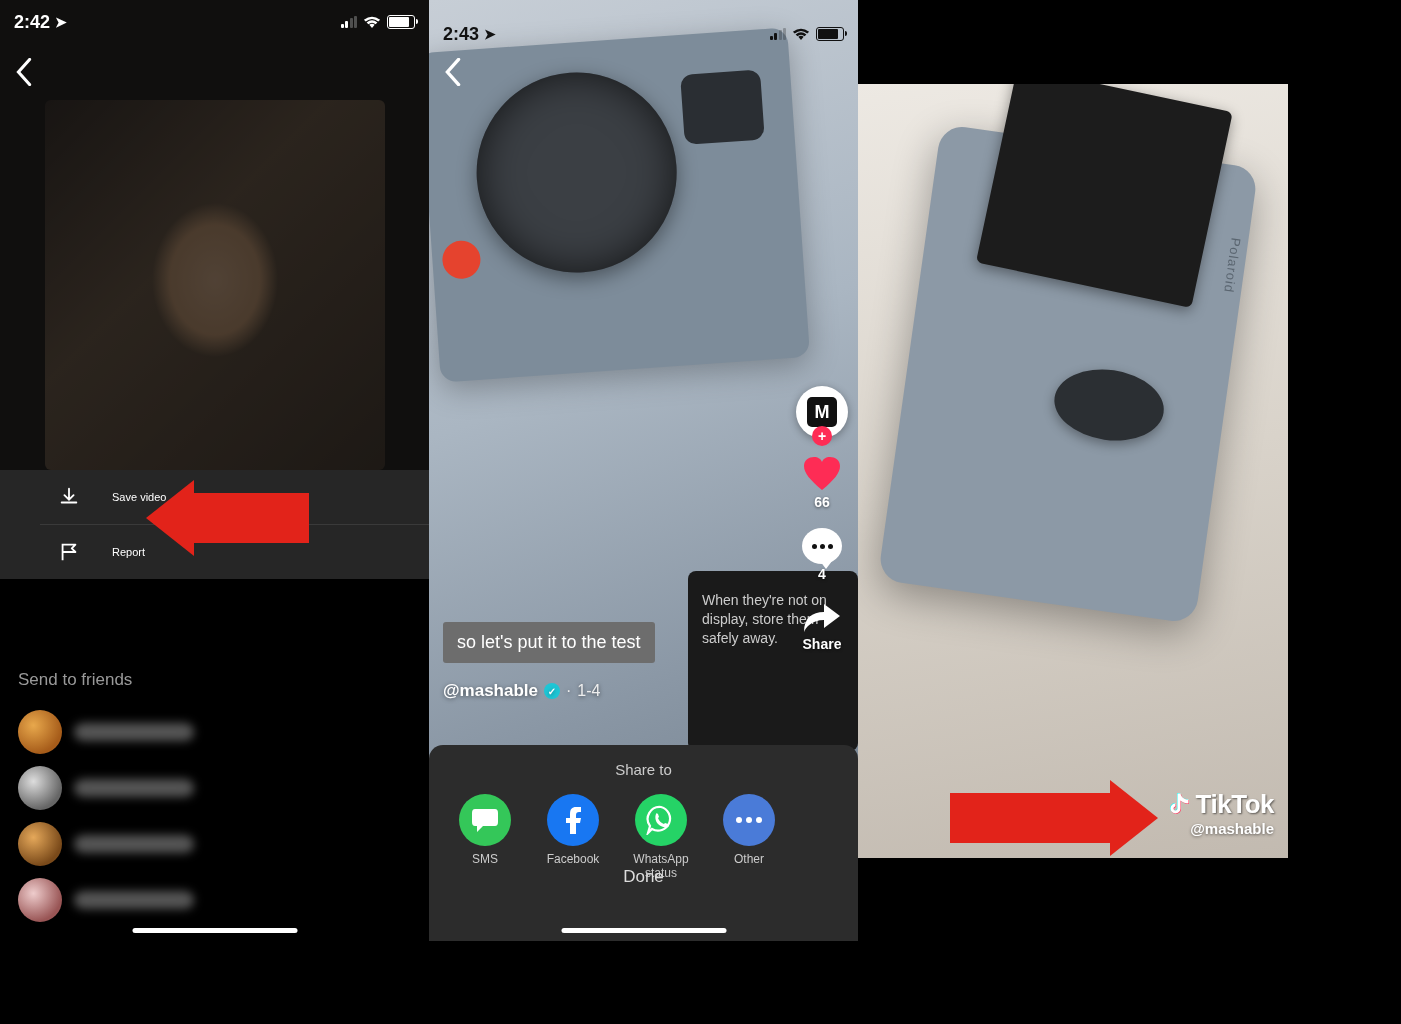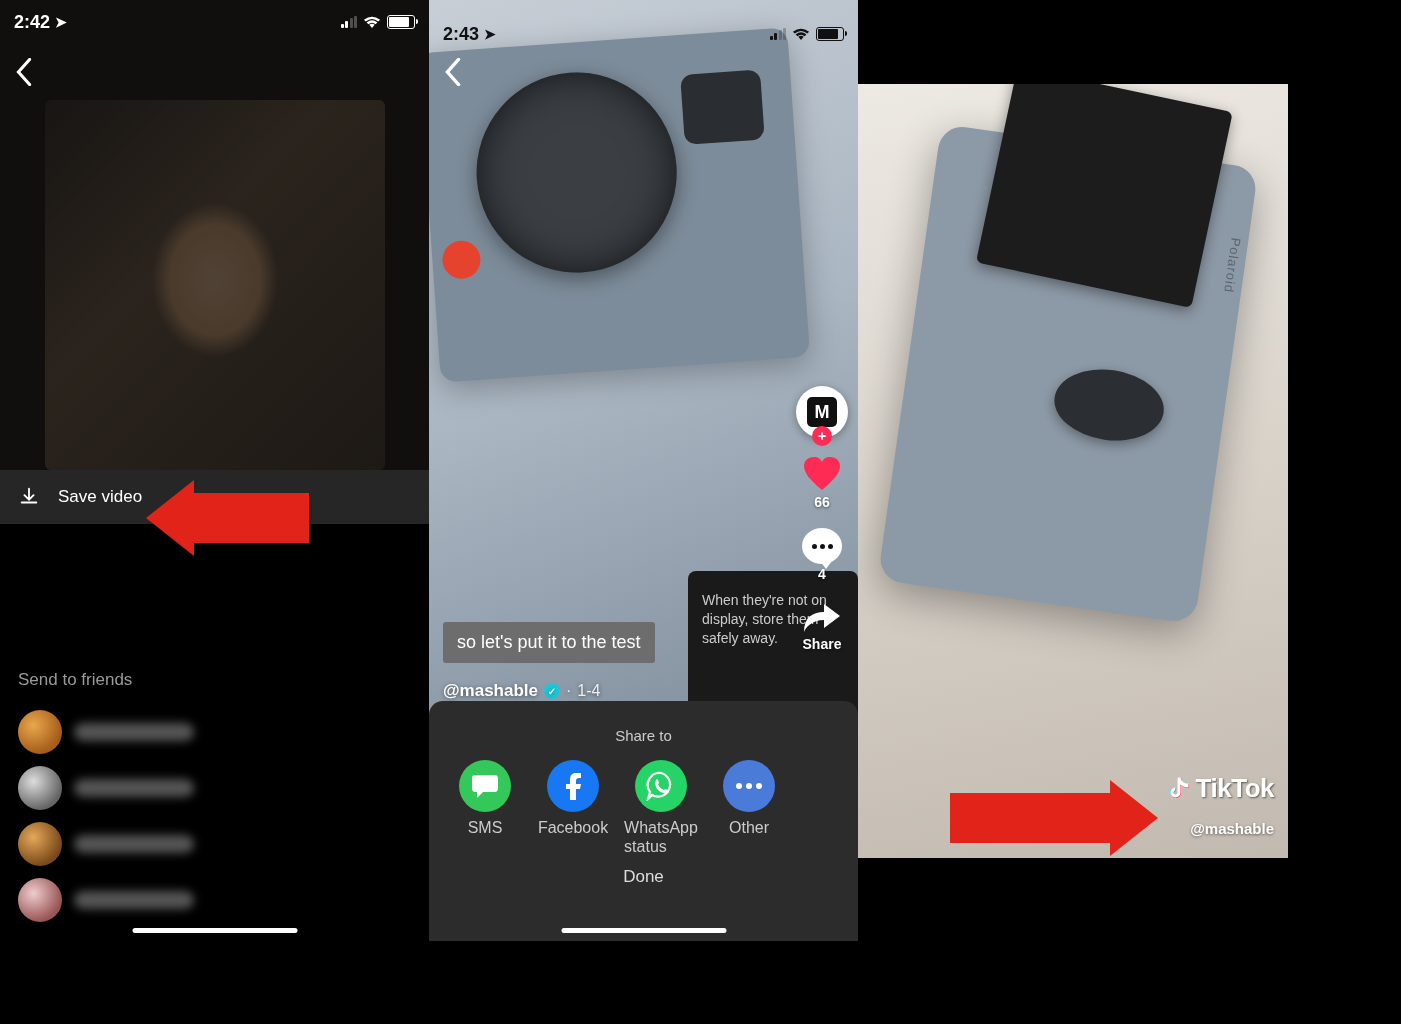--- a/index.html
+++ b/index.html
@@ -31,21 +31,21 @@
 
 
 .back-chevron { position:absolute; top:58px; left:14px; z-index:50; width:20px; height:28px; }
 
 
 .p1-video { position:absolute; top:0; left:0; right:0; height:470px; background:#2a2623; }
 .p1-face { position:absolute; left:45px; top:100px; width:340px; height:370px; background:linear-gradient(135deg,#3d3530 0%,#6b5a4a 40%,#4a3f35 100%); border-radius:6px; overflow:hidden; }
 .p1-face::after{content:"";position:absolute;left:50%;top:55%;width:200px;height:240px;transform:translate(-50%,-50%);background:radial-gradient(ellipse 90px 110px at 50% 40%,#c9a585 0%,#b8926f 50%,transparent 70%);border-radius:80px;}
 .p1-dim { position:absolute; inset:0; background:#0009; }
 .p1-menu { position:absolute; top:470px; left:0; right:0; background:#262626; }
-.menu-item { display:flex; align-items:center; gap:18px; padding:16px 18px; border-bottom:1px solid #3a3a3a; color:#fff; font-size:17px; cursor:pointer; }
+.menu-item { display:flex; align-items:center; gap:32px; padding:16px 18px; border-bottom:1px solid #3a3a3a; color:#fff; font-size:11px; cursor:pointer;margin-left:40px; }
 .menu-item:last-child{border-bottom:none;}
 .menu-icon { width:22px; height:22px; flex:none; }
 .send-section { position:absolute; top:656px; left:0; right:0; padding:14px 18px 0; background:#000; }
 .send-title { color:#999; font-size:17px; margin-bottom:14px; }
 .friend-row { display:flex; align-items:center; gap:12px; height:56px; }
 .friend-avatar { width:44px; height:44px; border-radius:50%; }
 .fa1{background:radial-gradient(circle at 35% 35%,#e8a84c,#a65c1a 70%);}
 .fa2{background:radial-gradient(circle at 35% 35%,#ddd,#666 70%);}
 .fa3{background:radial-gradient(circle at 35% 35%,#e5a85a,#7a4a1a 70%);}
 .fa4{background:radial-gradient(circle at 35% 35%,#ecc,#955 70%);}
@@ -77,40 +77,40 @@
 .avatar-plus { position:absolute; bottom:-8px; left:50%; transform:translateX(-50%); width:20px; height:20px; background:#fe2c55; color:#fff; border-radius:50%; display:flex; align-items:center; justify-content:center; font-size:14px; font-weight:700; }
 .action-item { display:flex; flex-direction:column; align-items:center; gap:2px; color:#fff; text-shadow:0 1px 3px #0008; }
 .action-count { font-size:14px; font-weight:600; }
 .heart-icon { width:40px; height:36px; }
 .comment-bubble { width:40px; height:36px; background:#fff; border-radius:50%; position:relative; display:flex; align-items:center; justify-content:center; }
 .comment-bubble::after{content:"";position:absolute;bottom:-5px;right:10px;width:0;height:0;border-left:6px solid transparent;border-right:6px solid transparent;border-top:8px solid #fff;}
 .comment-dots{display:flex;gap:3px;}
 .comment-dots span{width:5px;height:5px;background:#111;border-radius:50%;}
 .share-arrow { width:40px; height:34px; }
 
-.share-sheet { position:absolute; left:0; right:0; bottom:0; height:240px; background:#2c2c2c; border-radius:14px 14px 0 0; padding-top:26px; z-index:30; }
+.share-sheet { position:absolute; left:0; right:0; bottom:0; height:196px; background:#2c2c2c; border-radius:14px 14px 0 0; padding-top:16px; z-index:30; }
 .share-title { text-align:center; color:#ccc; font-size:15px; margin-bottom:16px; }
 .share-row { display:flex; justify-content:flex-start; gap:24px; padding:0 24px; }
 .share-opt { display:flex; flex-direction:column; align-items:center; gap:6px; width:64px; cursor:pointer; }
 .share-circle { width:52px; height:52px; border-radius:50%; display:flex; align-items:center; justify-content:center; color:#fff; font-size:24px; font-weight:700; }
 .sc-sms{background:#34c759;}
 .sc-fb{background:#1877f2;}
 .sc-wa{background:#25d366;}
 .sc-other{background:#4a7bd8;}
-.share-label{color:#ccc;font-size:16px;text-align:left;line-height:1.2;}
+.share-label{color:#ccc;font-size:12px;text-align:center;line-height:1.2;}
 .done-btn{position:absolute;bottom:40px;left:0;right:0;text-align:center;color:#ddd;font-size:17px;padding:14px;cursor:pointer;}
 
 
 .panel3 { background:#000; }
 .p3-area { position:absolute; top:84px; left:0; right:0; height:774px; background:linear-gradient(170deg,#ede9e3 0%,#d9d3ca 50%,#c2bab0 100%); overflow:hidden; }
 .p3-device { position:absolute; left:50px; top:60px; width:320px; height:460px; background:#8c99a6; border-radius:24px; transform:rotate(8deg); box-shadow:0 12px 40px #0005; }
 .p3-film { position:absolute; left:60px; top:-60px; width:220px; height:200px; background:#1c1c1c; border-radius:6px; transform:rotate(4deg); box-shadow:0 4px 14px #0006; }
 .p3-knob { position:absolute; left:150px; top:220px; width:110px; height:70px; background:#2b2f33; border-radius:50%; box-shadow:0 4px 12px #0005; }
 .p3-label { position:absolute; right:12px; top:120px; color:#5a6570; font-size:13px; transform:rotate(90deg); transform-origin:right; letter-spacing:1px; }
-.watermark { position:absolute; right:14px; bottom:104px; z-index:40; display:flex; flex-direction:column; align-items:flex-end; gap:16px; }
+.watermark { position:absolute; right:14px; bottom:104px; z-index:40; display:flex; flex-direction:column; align-items:flex-end; gap:0px; }
 .wm-row{display:flex;align-items:center;gap:6px;}
 .tiktok-note{width:22px;height:26px;position:relative;}
 .tiktok-text{color:#fff;font-weight:800;font-size:26px;letter-spacing:-0.5px;text-shadow:1px 1px 2px #0008;}
 .wm-user{color:#fff;font-size:15px;font-weight:600;text-shadow:0 1px 3px #0008;}
 </style>
 </head>
 <body>
 
 <div class="triptych">
 
@@ -144,20 +144,26 @@
   <svg class="back-chevron" viewBox="0 0 12 20">
         <path d="M10 1 L2 10 L10 19" stroke="#fff" stroke-width="2.2" fill="none" stroke-linecap="round"></path>
       </svg>
 
   <div class="p1-menu">
     <div class="menu-item">
       <svg class="menu-icon" viewBox="0 0 24 24">
             <path d="M12 3 V14 M7 10 L12 15 L17 10 M4 18 H20" stroke="#fff" stroke-width="2" fill="none" stroke-linecap="round"></path>
           </svg>
       <span>Save video</span>
+    </div>
+    <div class="menu-item">
+      <svg class="menu-icon" viewBox="0 0 24 24">
+            <path d="M5 3 V21 M5 4 H19 L15 8 L19 12 H5" stroke="#fff" stroke-width="2" fill="none" stroke-linejoin="round"></path>
+          </svg>
+      <span>Report</span>
     </div>
   </div>
 
   <div class="send-section">
     <div class="send-title">Send to friends</div>
     <div class="friend-row">
           <div class="friend-avatar fa1"></div>
           <div class="friend-name-blur"></div>
         </div>
     <div class="friend-row">

